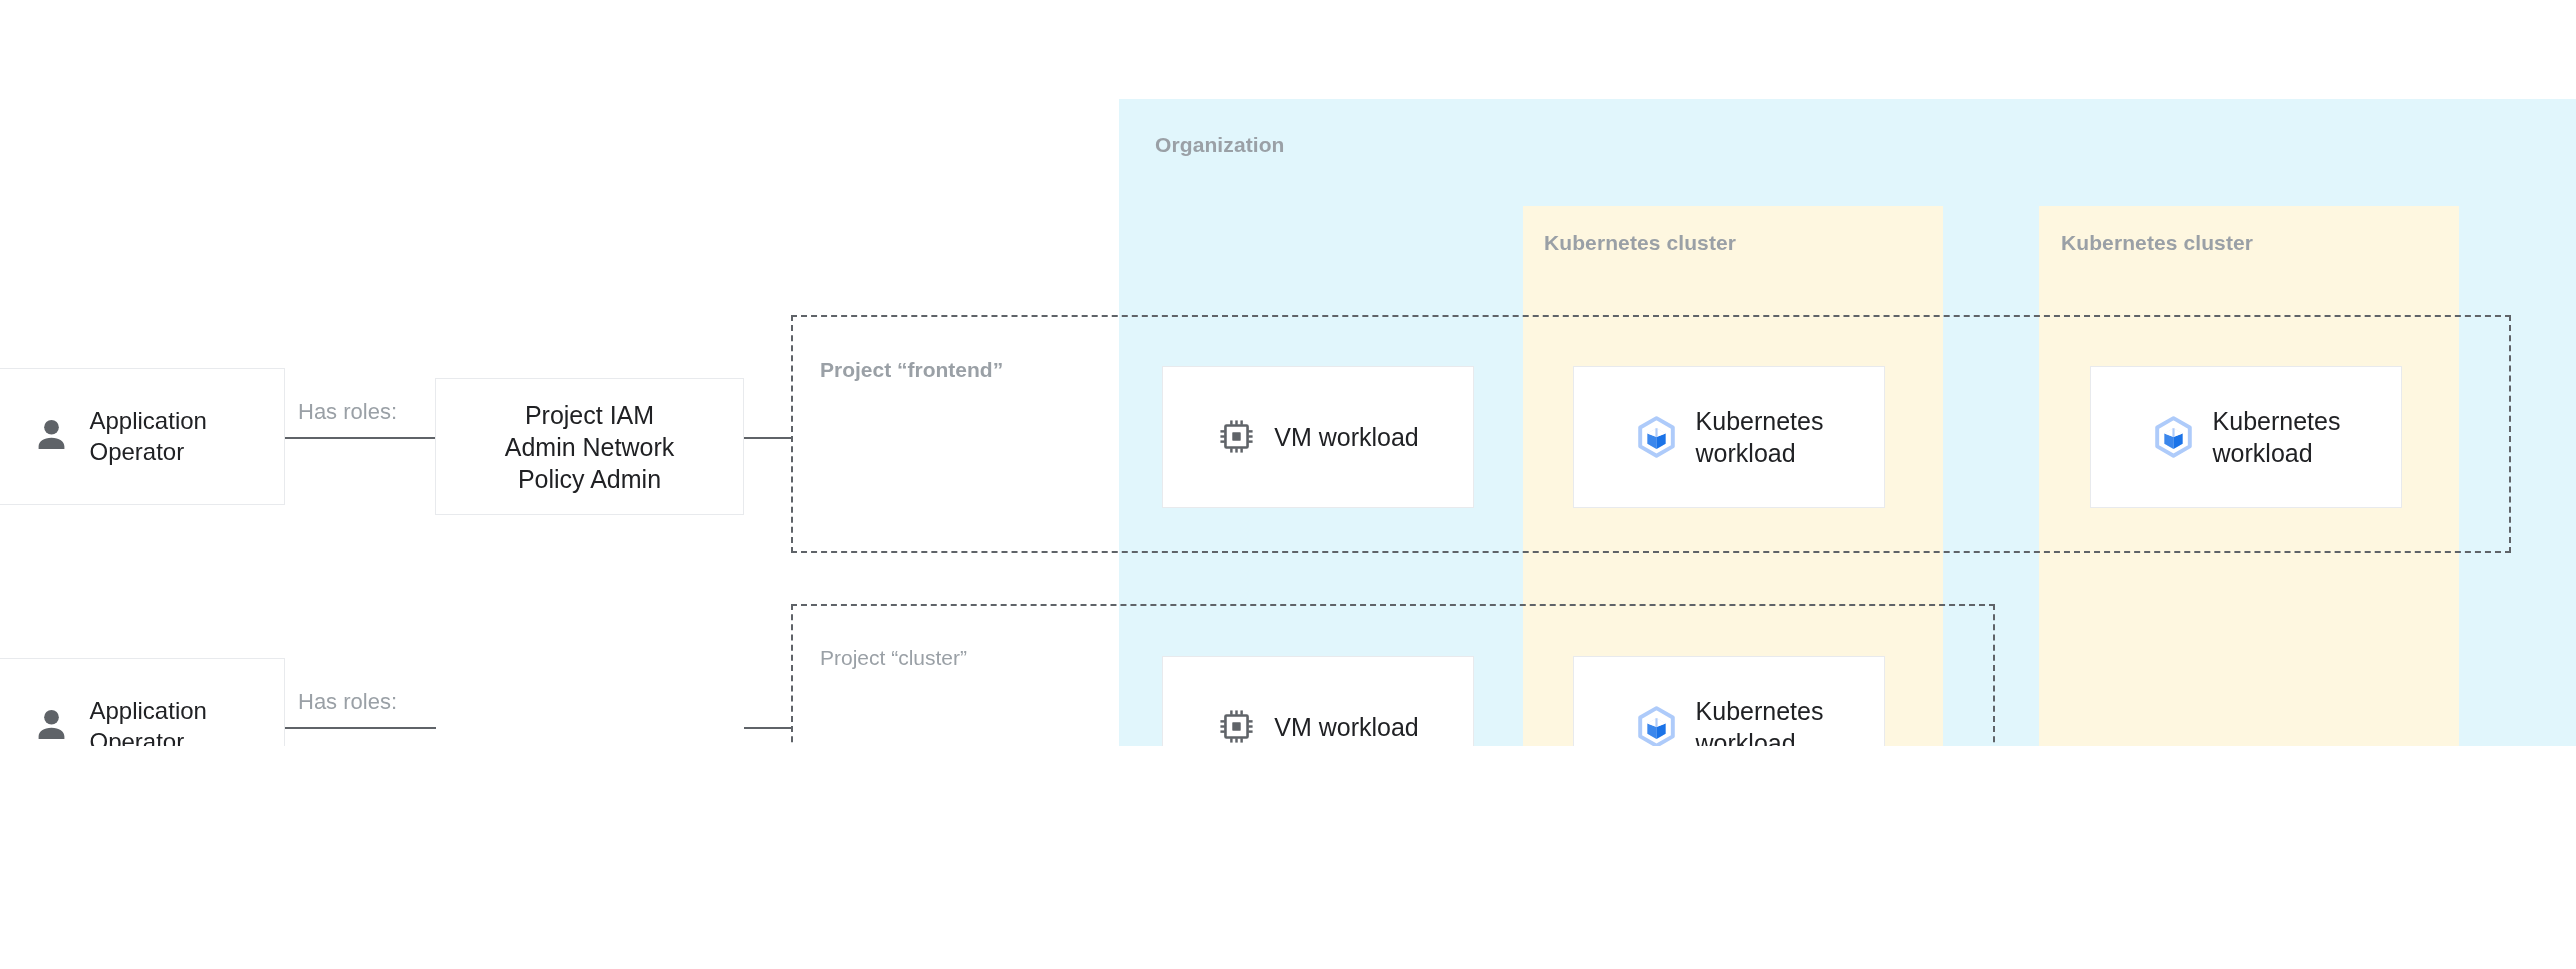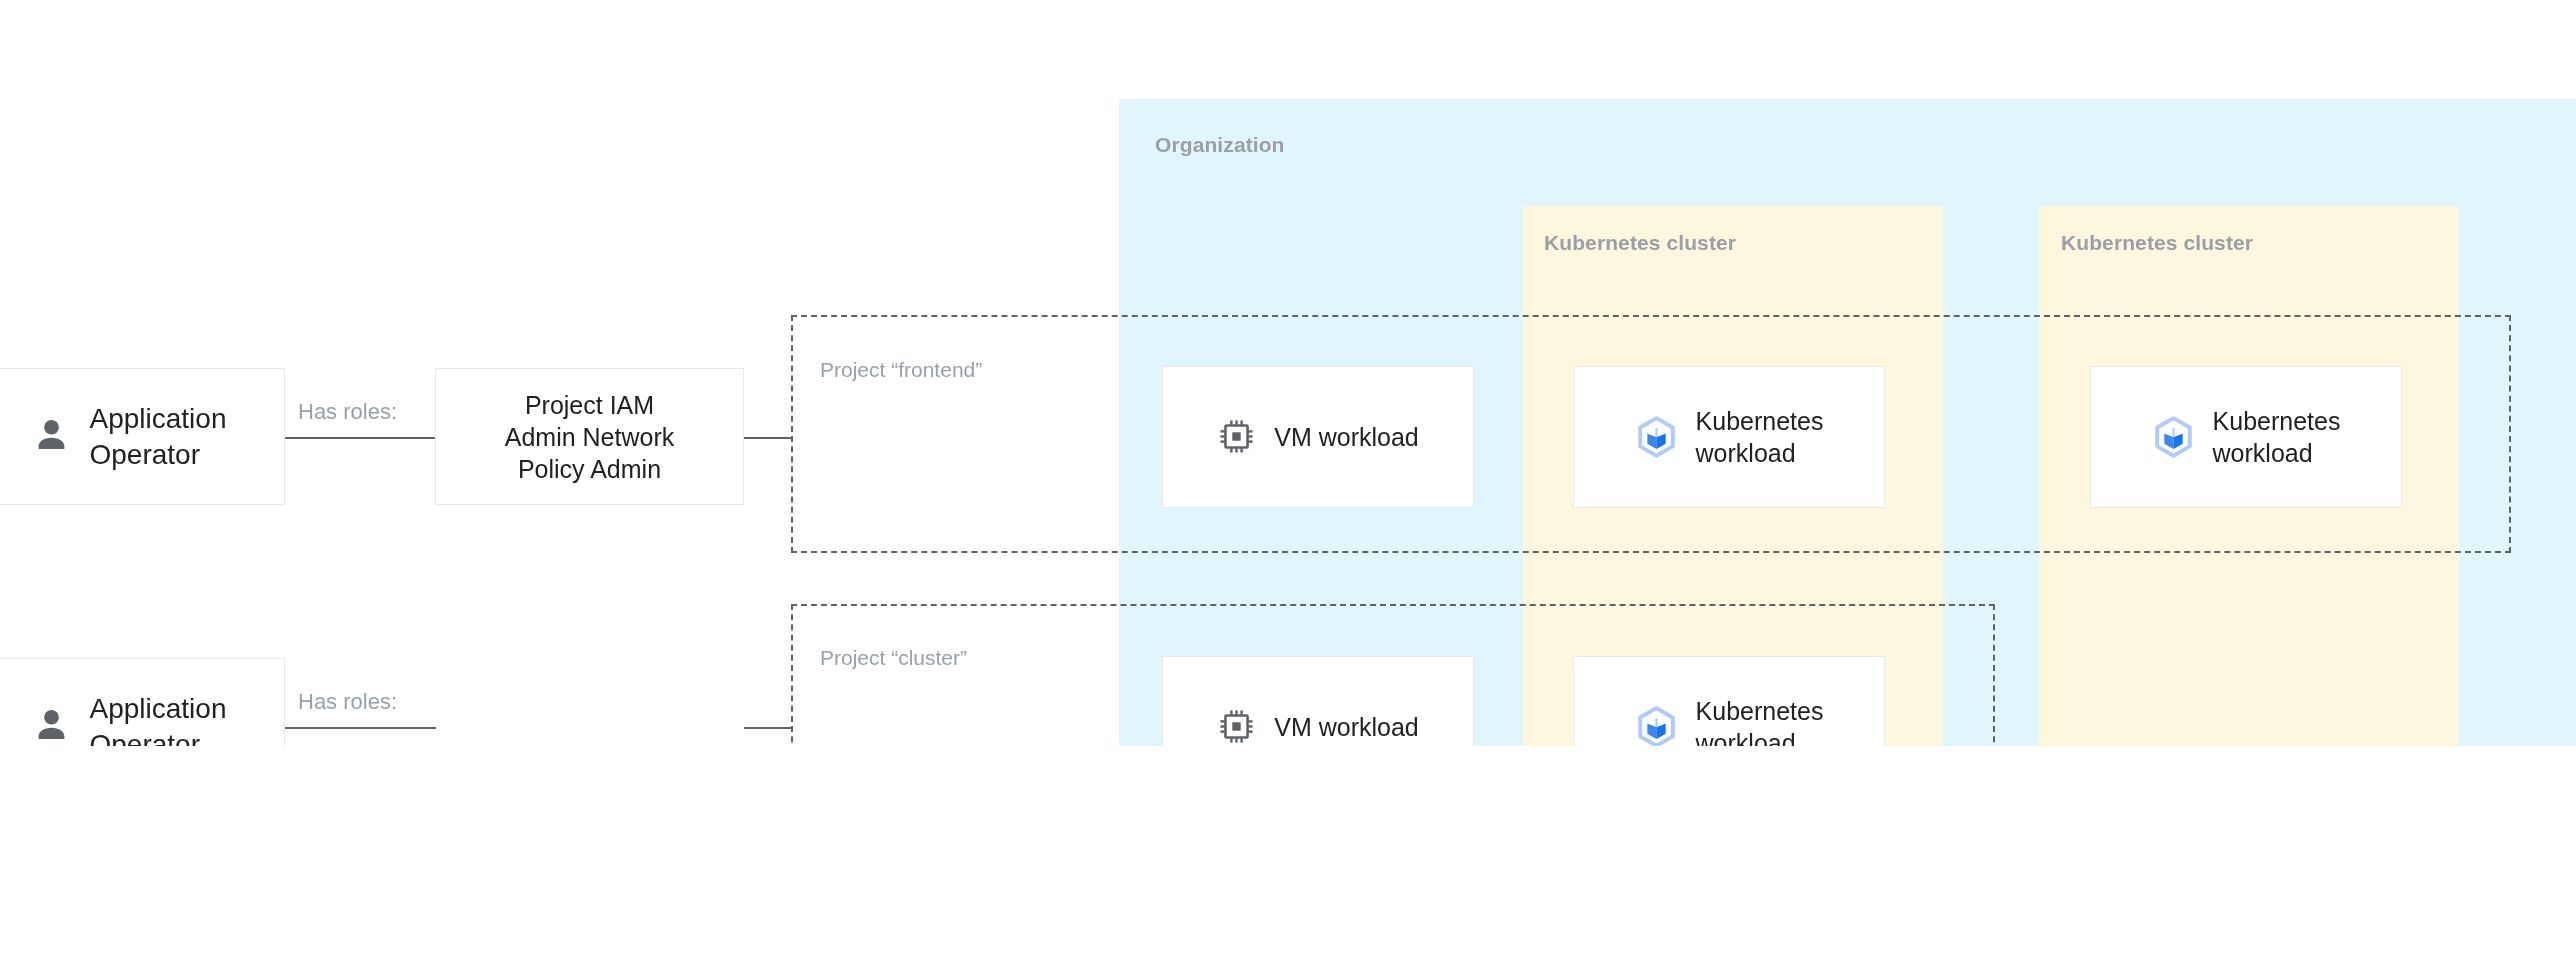--- a/index.html
+++ b/index.html
@@ -96,21 +96,21 @@
     display: flex;
     align-items: center;
   }
   .principal-inner {
     display: flex;
     align-items: center;
     gap: 16.6px;
     padding-left: 33px;
   }
   .principal-text {
-    font-size: 28px;
+    font-size: 24px;
     line-height: 1.28;
     color: #202124;
     white-space: pre-line;
   }
 
   
   .connector {
     background: #5F6368;
     height: 2.1px;
   }
@@ -136,21 +136,21 @@
   <div class="abs cluster-region" style="left:1523px; top:206px; width:420px; height:693px;">
   </div>
   <div class="region-label" style="left:1544px; top:231px;">Kubernetes cluster</div>
 
   <div class="abs cluster-region" style="left:2039px; top:206px; width:420px; height:693px;">
   </div>
   <div class="region-label" style="left:2061px; top:231px;">Kubernetes cluster</div>
 
   <div class="abs project-frame" style="left:791px; top:315px; width:1720px; height:238px;">
   </div>
-  <div class="project-label" style="left:820px; top:358px;">Project “frontend”</div>
+  <div class="project-label" style="left:820px; top:358px;font-weight:bold;">Project “frontend”</div>
 
   <div class="abs project-frame" style="left:791px; top:604px; width:1204px; height:240px;">
   </div>
   <div class="project-label" style="left:820px; top:646px;">Project “cluster”</div>
 
   <div class="abs principal-box" style="left:-4.1px; top:368px; width:289px; height:137px;">
     <div class="principal-inner">
       <span class="icon">
         <svg width="43" height="43" viewBox="0 0 24 24" aria-hidden="true">
           <circle cx="12" cy="7.4" r="4.1" fill="#5F6368"></circle>
@@ -158,21 +158,21 @@
         </svg>
       </span>
       <span class="principal-text">Application
 Operator</span>
     </div>
   </div>
 
   <div class="abs connector" style="left:285px; top:437px; width:151px;"></div>
   <div class="edge-label" style="left:298px; top:399px;">Has roles:</div>
 
-  <div class="abs role-box" style="left:435px; top:368px; width:309px; height:137px;">
+  <div class="abs role-box" style="left:435px; top:378px; width:309px; height:137px;">
     <span class="role-text">Project IAM
 Admin Network
 Policy Admin</span>
   </div>
 
   <div class="abs connector" style="left:744px; top:437px; width:48px;"></div>
 
   <div class="abs principal-box" style="left:-4.1px; top:658px; width:289px; height:137px;">
     <div class="principal-inner">
       <span class="icon">

